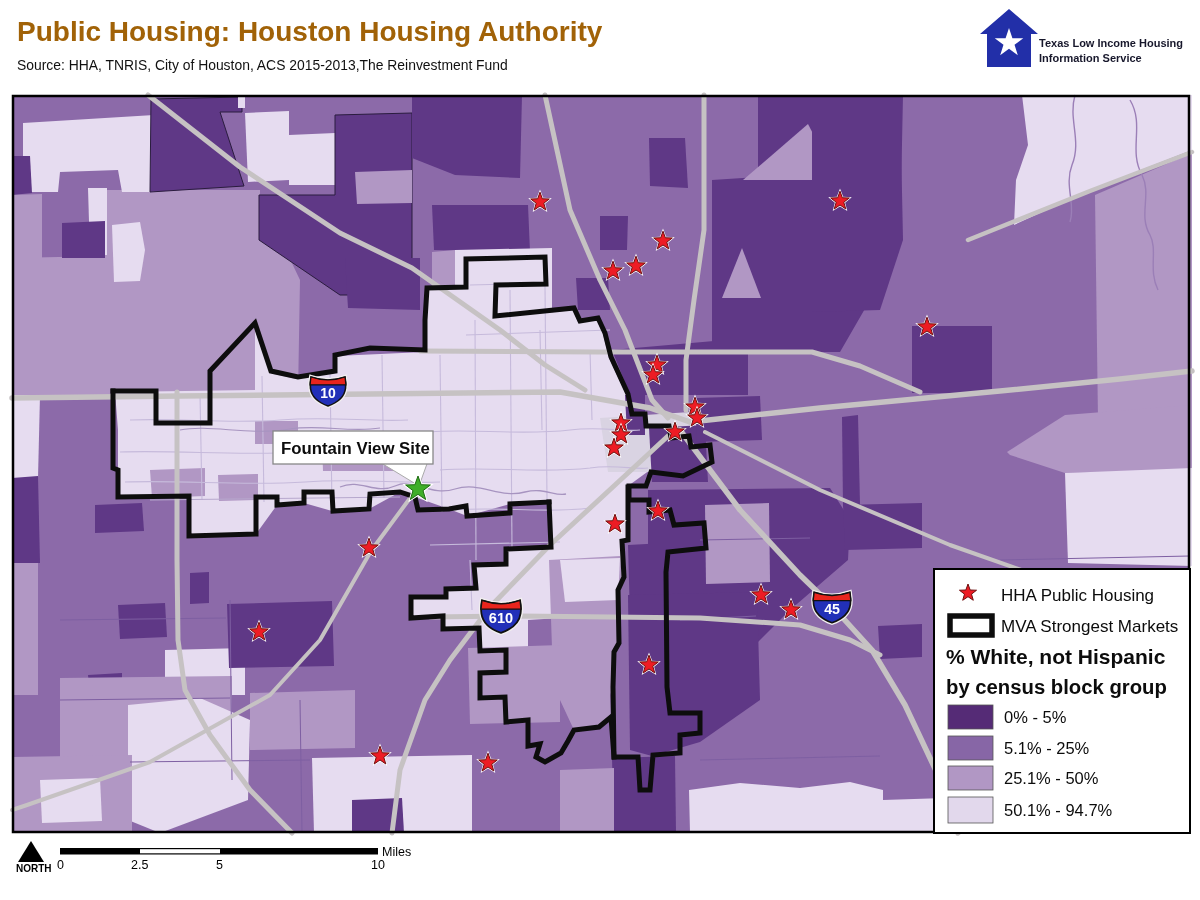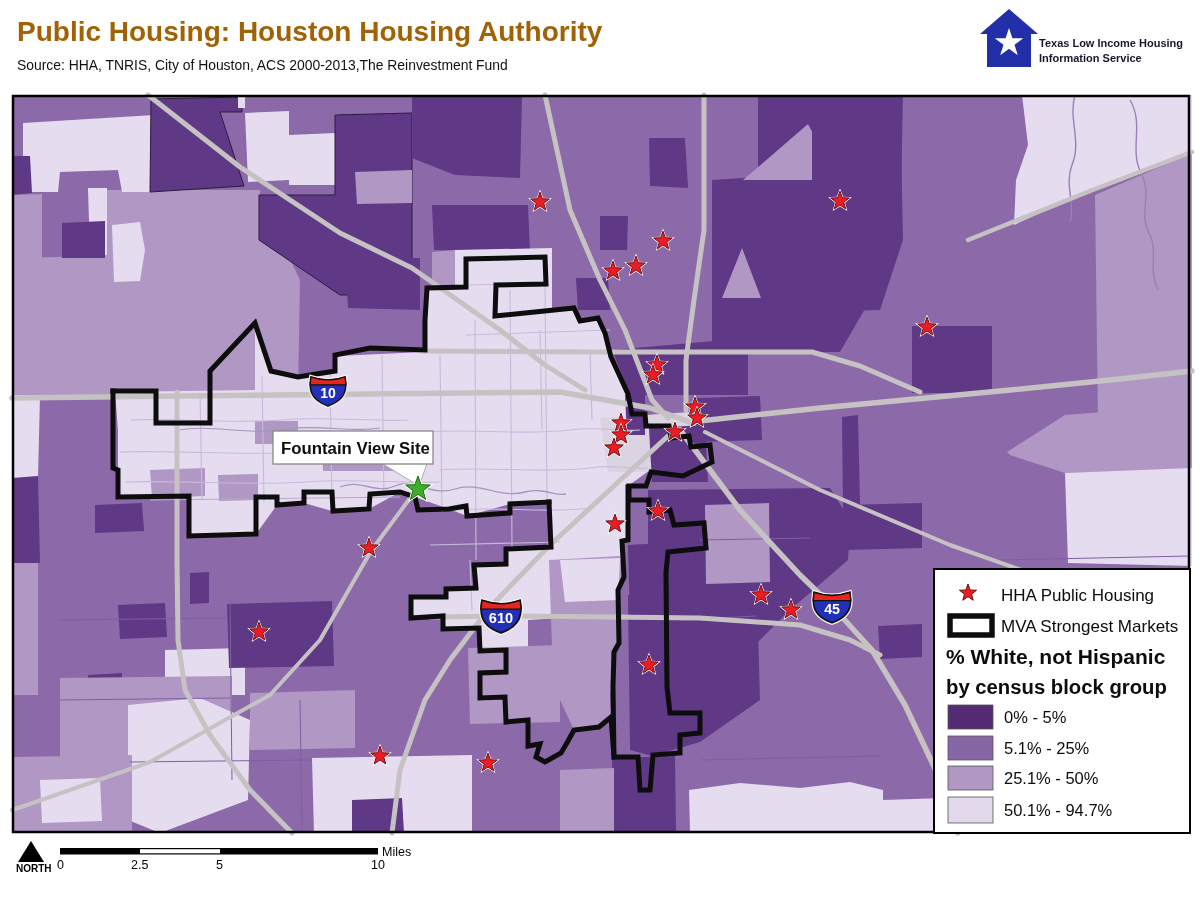--- a/index.html
+++ b/index.html
@@ -6,21 +6,21 @@
 body{font-family:"Liberation Sans", sans-serif;}
 #page{position:relative;width:1200px;height:900px;}
 .t{position:absolute;white-space:nowrap;}
 </style>
 </head>
 <body>
 <div id="page">
 
 <div class="t" style="left:17px;top:16px;font-size:28px;font-weight:bold;color:#a16207;">Public Housing: Houston Housing Authority</div>
 
-<div class="t" style="left:17px;top:57px;font-size:13.9px;color:#111;">Source: HHA, TNRIS, City of Houston, ACS 2000-2013,The Reinvestment Fund</div>
+<div class="t" style="left:17px;top:57px;font-size:13.9px;color:#111;">Source: HHA, TNRIS, City of Houston, ACS 2015-2013,The Reinvestment Fund</div>
 
 <svg width="1200" height="90" style="position:absolute;left:0;top:0;">
 
 <path d="M980,34 L1009,9 L1038,34 L1031,34 L1031,67 L987,67 L987,34 Z" fill="#222fa8"></path>
 
 <path d="M1009.00,28.00 L1012.41,38.31 L1023.27,38.36 L1014.52,44.79 L1017.82,55.14 L1009.00,48.80 L1000.18,55.14 L1003.48,44.79 L994.73,38.36 L1005.59,38.31 Z" fill="#ffffff"></path>
 
 <text x="1039" y="47" font-size="11" font-weight="bold" fill="#17172b">Texas Low Income Housing</text>
 <text x="1039" y="62" font-size="11" font-weight="bold" fill="#17172b">Information Service</text>
 </svg>

